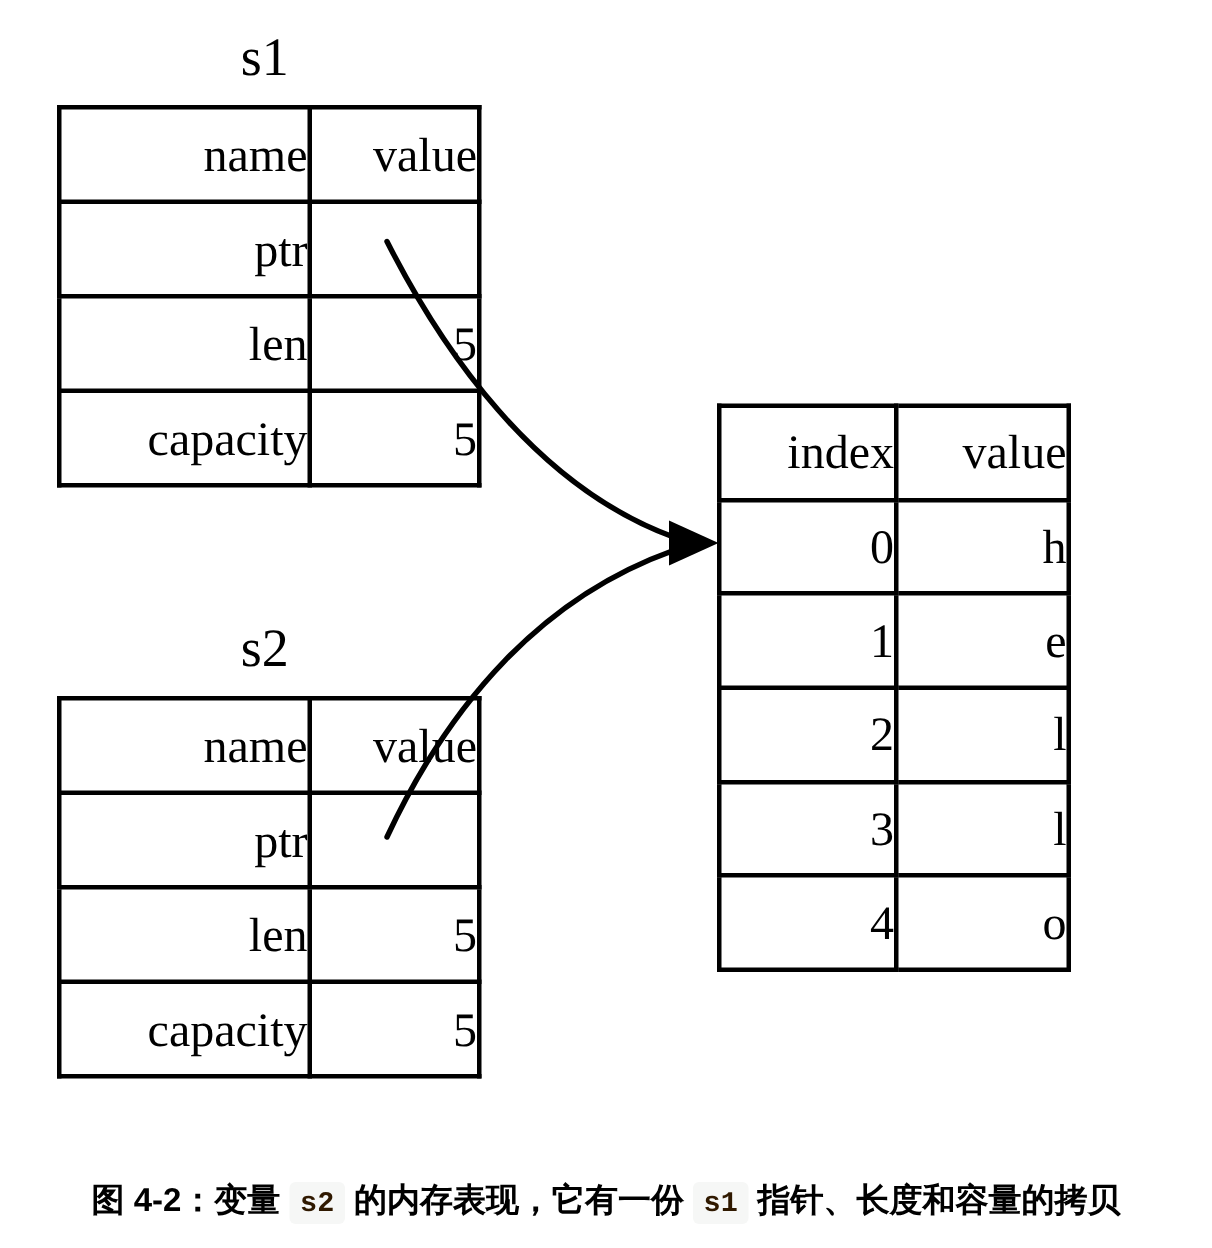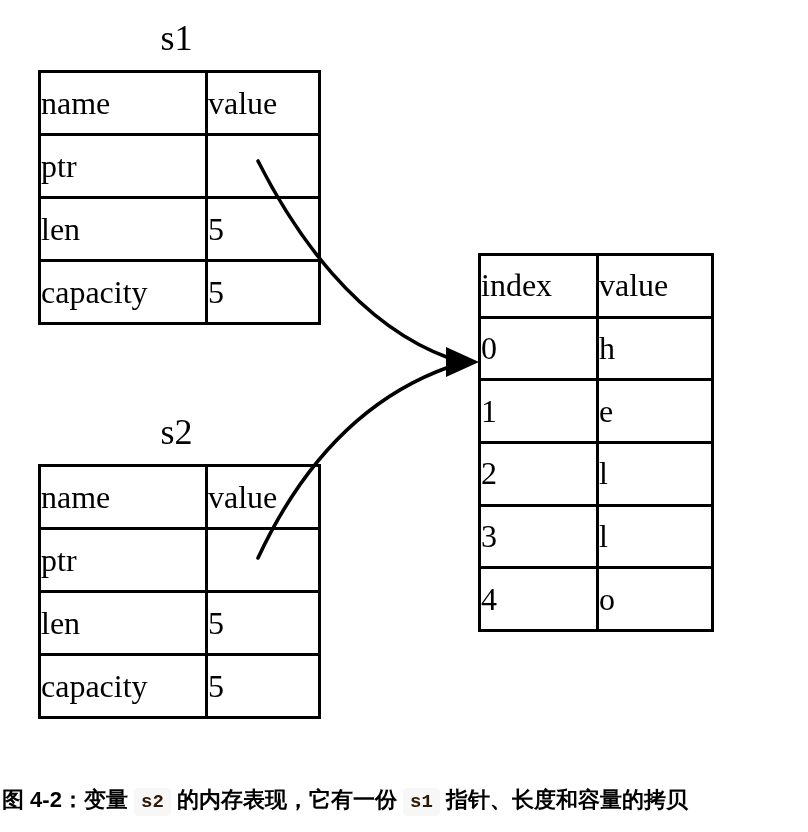--- a/index.html
+++ b/index.html
@@ -26,31 +26,31 @@
     color: #000000;
   }
   .mem-table {
     position: absolute;
     border-collapse: collapse;
     table-layout: fixed;
     background: #ffffff;
   }
   .mem-table td {
     border: 3px solid #000000;
-    text-align: left;
+    text-align: right;
     vertical-align: middle;
     font-size: 32px;
     padding: 0;
     color: #000000;
   }
   .stack-table { width: 277px; }
   .stack-table td { height: 60px; }
   .stack-table .col-name  { width: 164px; }
   .stack-table .col-value { width: 110px; }
-  .heap-table { width: 230px; left: 478px; top: 253px; }
+  .heap-table { width: 230px; left: 478px; top: 269px; }
   .heap-table td { height: 59.7px; }
   .heap-table .col-index { width: 115px; }
   .heap-table .col-value { width: 112px; }
   #tbl-s1 { left: 38px; top: 70px; }
   #title-s1 { left: 38px; top: 18px; }
   #tbl-s2 { left: 38px; top: 464px; }
   #title-s2 { left: 38px; top: 412px; }
   .arrows-svg {
     position: absolute;
     left: 0; top: 0;
@@ -70,20 +70,21 @@
     position: absolute;
     left: 2px;
     top: 782px;
     width: 804px;
     font-family: "Liberation Sans", "DejaVu Sans", sans-serif;
     font-size: 22px;
     font-weight: 700;
     line-height: 36px;
     color: #000000;
     white-space: nowrap;
+    text-align: center;
   }
   .caption code {
     font-family: "Liberation Mono", "DejaVu Sans Mono", monospace;
     font-weight: 700;
     font-size: 19px;
     color: #301900;
     background: #f6f7f6;
     padding: 3px 7px;
     border-radius: 4px;
   }

